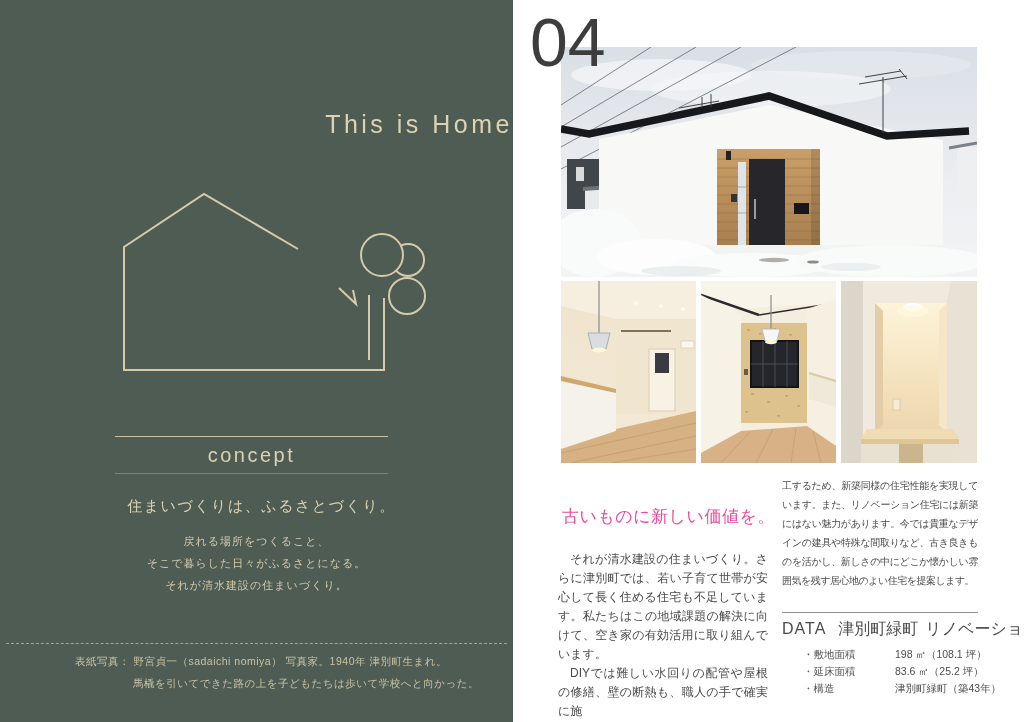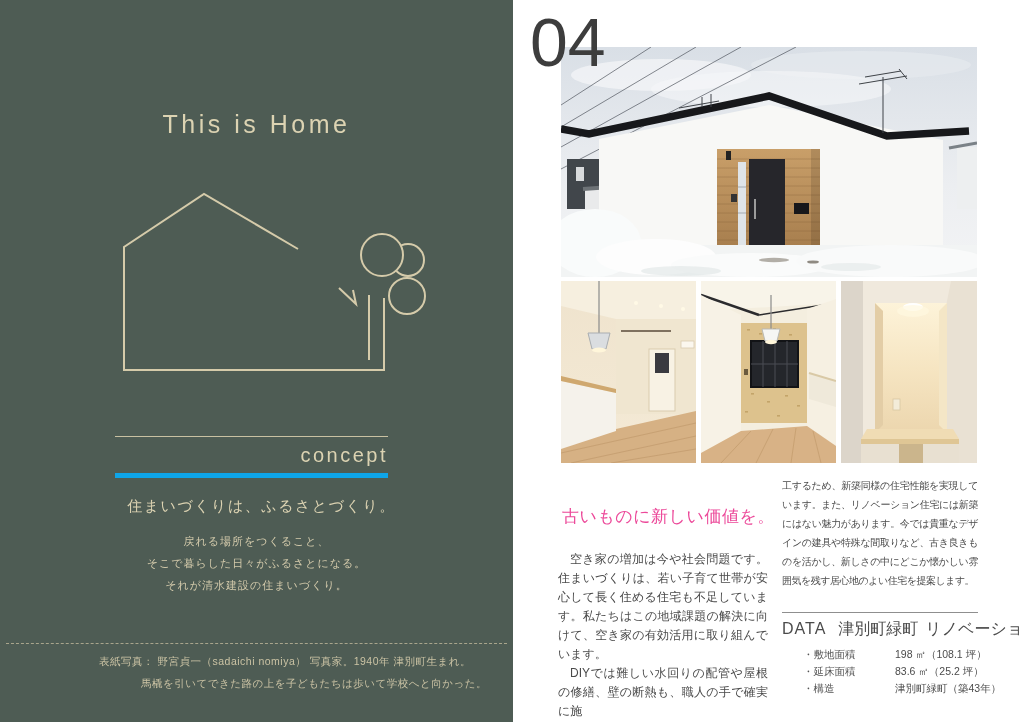--- a/index.html
+++ b/index.html
@@ -7,47 +7,47 @@
   .spread{
     position:relative;width:1024px;height:722px;background:#ffffff;
     overflow:hidden;font-family:"Liberation Sans",sans-serif;
   }
   
   .left-page{
     position:absolute;left:0;top:0;width:513px;height:722px;
     background:#4e5c54;color:#d9cfae;
   }
   .lp-title{
-    position:absolute;left:0;top:110px;width:513px;text-align:center;
+    position:absolute;left:0;top:110px;width:513px;text-align:right;
     font-size:25px;letter-spacing:3.5px;font-weight:400;color:#dcd3b2;
   }
   .lp-illustration{position:absolute;left:106px;top:178px;}
   .concept-box{
     position:absolute;left:115px;top:436px;width:273px;
-    border-top:1px solid #c9c1a2;border-bottom:5px solid #0ea5e9;
-    text-align:right;padding:7px 0 6px 0;
+    border-top:1px solid #c9c1a2;border-bottom:1px solid #0ea5e9;
+    text-align:center;padding:7px 0 6px 0;
   }
   .concept-box .concept-word{
     font-size:20px;letter-spacing:2.5px;color:#dcd3b2;
   }
   .lp-tagline{
     position:absolute;left:0;top:497px;width:523px;text-align:center;
     font-size:15px;letter-spacing:1.5px;color:#dcd3b2;
   }
   .lp-concept-lines{
     position:absolute;left:0;top:530px;width:513px;text-align:center;
     font-size:11px;line-height:22px;letter-spacing:1px;color:#d3caab;
   }
   .lp-dashline{
     position:absolute;left:6px;top:643px;width:501px;height:0;
     border-top:1px dashed #a9a58c;
   }
   .lp-caption{
     position:absolute;left:75px;top:650px;width:420px;
-    font-size:10.5px;line-height:22px;letter-spacing:0.5px;color:#cbc3a4;text-align:center;
+    font-size:10.5px;line-height:22px;letter-spacing:0.5px;color:#cbc3a4;
   }
   .lp-caption .cap2{padding-left:58px;}
   
   .right-page{position:absolute;left:513px;top:0;width:511px;height:722px;background:#ffffff;}
   .page-number{
     position:absolute;left:530px;top:6px;z-index:6;
     font-size:68px;line-height:72px;font-weight:500;color:#3d3d3d;
     font-family:"Liberation Sans",sans-serif;letter-spacing:0;
   }
   .photo{position:absolute;overflow:hidden;background:#eee;}
@@ -321,21 +321,21 @@
       <rect x="20" y="158" width="98" height="5" fill="#dfc695"></rect>
       <rect x="58" y="163" width="24" height="19" fill="#cbb58c"></rect>
       <rect x="20" y="163" width="38" height="19" fill="#e8e0d1"></rect>
       <rect x="82" y="163" width="36" height="19" fill="#e8e0d1"></rect>
     </svg>
   </div>
 
   <div class="rp-heading">古いものに新しい価値を。</div>
 
   <div class="rp-col-left">
-    <p>空き家の増加は今や社会問題です。住まいづくりは、若い子育て世帯が安心して長く住める住宅も不足しています。私たちはこの地域課題の解決に向けて、空き家の有効活用に取り組んでいます。</p>
+    <p>それが清水建設の住まいづくり。さらに津別町では、若い子育て世帯が安心して長く住める住宅も不足しています。私たちはこの地域課題の解決に向けて、空き家の有効活用に取り組んでいます。</p>
     <p>DIYでは難しい水回りの配管や屋根の修繕、壁の断熱も、職人の手で確実に施</p>
   </div>
 
   <div class="rp-col-right">工するため、新築同様の住宅性能を実現しています。また、リノベーション住宅には新築にはない魅力があります。今では貴重なデザインの建具や特殊な間取りなど、古き良きものを活かし、新しさの中にどこか懐かしい雰囲気を残す居心地のよい住宅を提案します。</div>
 
   <div class="rp-data">
     <div class="data-rule"></div>
     <div class="data-head">
       <span class="dh-label">DATA</span><span class="dh-loc">津別町緑町</span><span class="dh-type">リノベーション住宅</span>
     </div>

